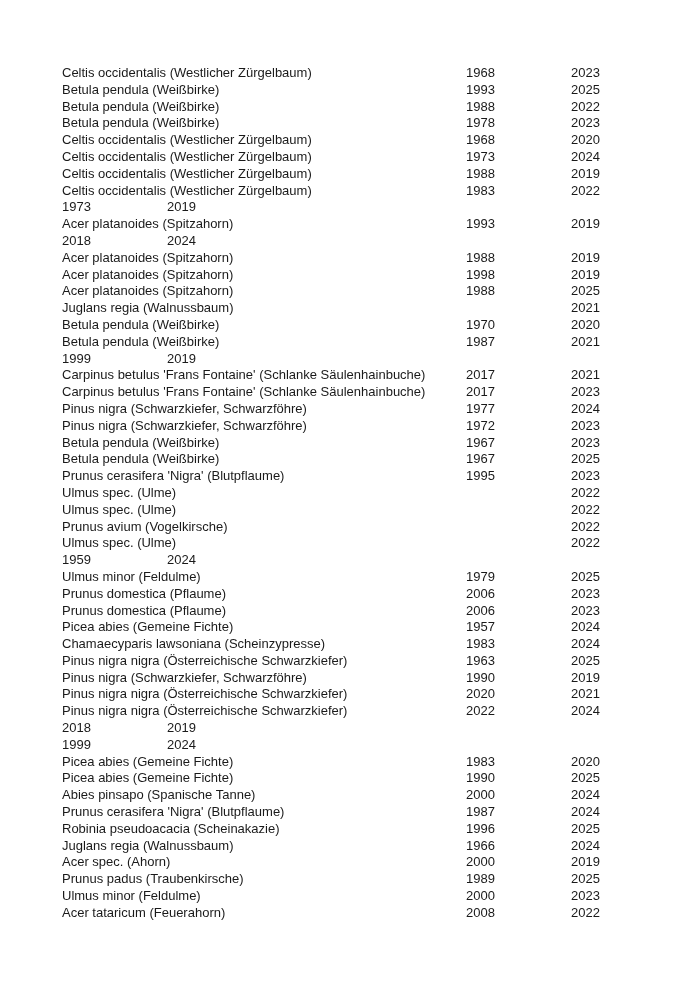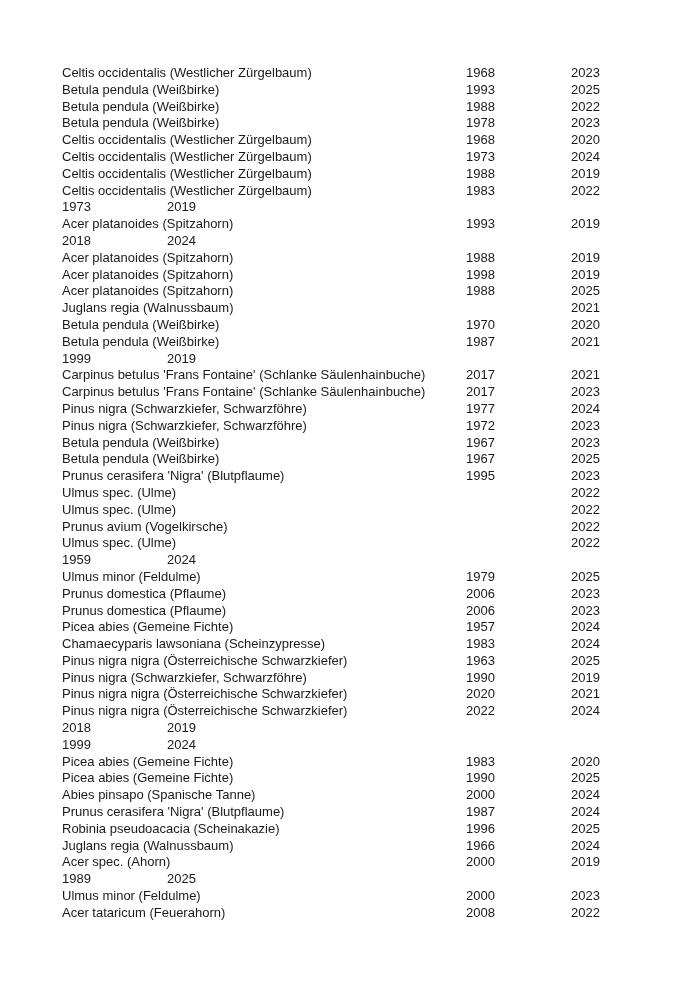--- a/index.html
+++ b/index.html
@@ -316,20 +316,21 @@
     <span class="cell year2">2024</span>
   </div>
 
   <div class="row">
     <span class="cell species">Acer spec. (Ahorn)</span>
     <span class="cell year1">2000</span>
     <span class="cell year2">2019</span>
   </div>
 
   <div class="row">
+    <span class="cell species">Prunus padus (Traubenkirsche)</span>
     <span class="cell year1">1989</span>
     <span class="cell year2">2025</span>
   </div>
 
   <div class="row">
     <span class="cell species">Ulmus minor (Feldulme)</span>
     <span class="cell year1">2000</span>
     <span class="cell year2">2023</span>
   </div>
 

